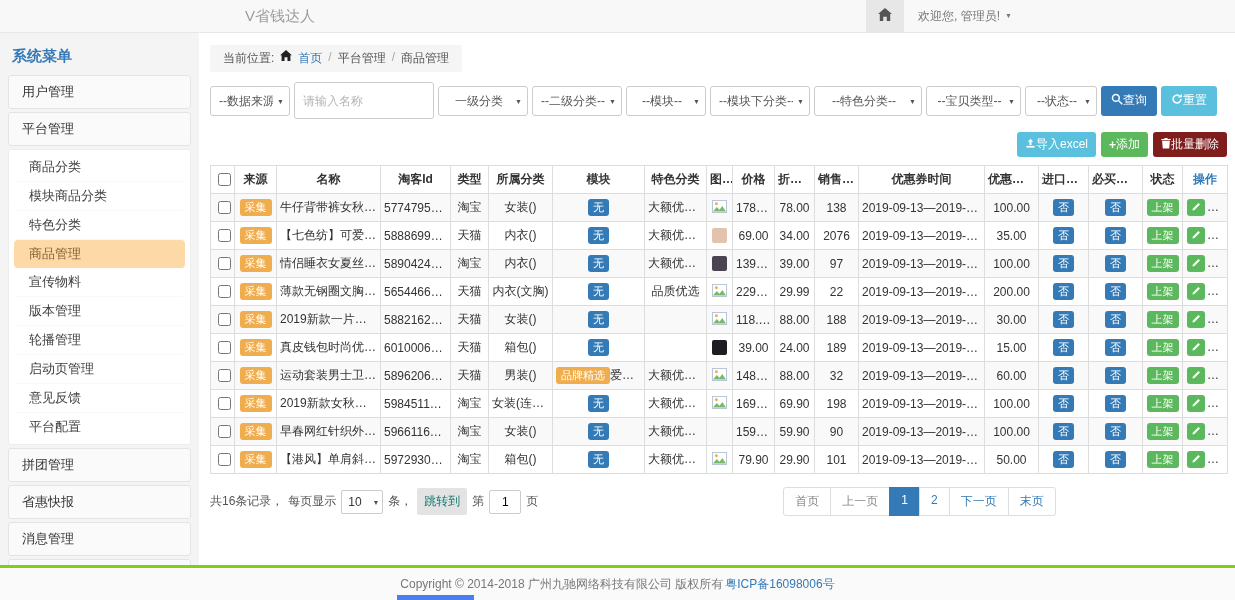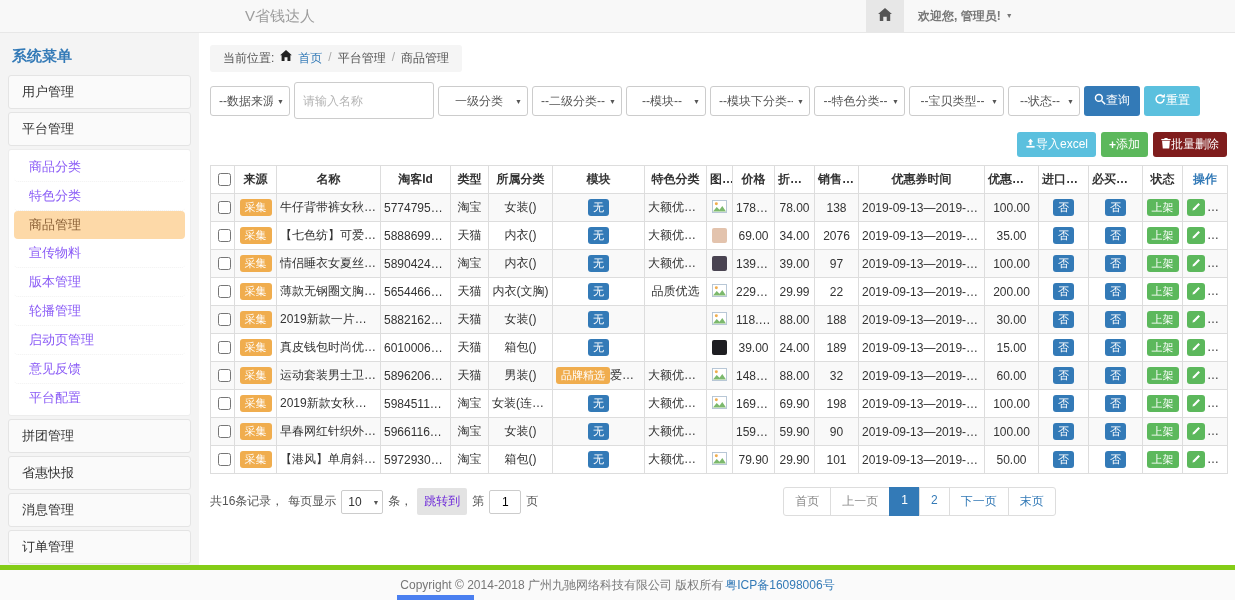--- a/index.html
+++ b/index.html
@@ -7,28 +7,28 @@
   body {
     width:1235px; height:600px; overflow:hidden; position:relative;
     font-family:"Liberation Sans","DejaVu Sans",sans-serif;
     font-size:12px; color:#333; background:#fff;
   }
   
   .topbar { height:33px; background:#f8f8f8; border-bottom:1px solid #e7e7e7; position:relative; }
   .brand { position:absolute; left:245px; top:0; line-height:32px; color:#9d9d9d; font-size:15px; }
   .top-right { position:absolute; left:866px; top:0; height:32px; display:flex; align-items:stretch; }
   .home-box { width:38px; display:flex; align-items:center; justify-content:center; background:#e7e7e7; color:#555; cursor:pointer; }
-  .welcome { line-height:32px; padding:0 14px; color:#777; cursor:pointer; display:flex; align-items:center; gap:5px;font-weight:bold; }
+  .welcome { line-height:32px; padding:0 14px; color:#777; cursor:pointer; display:flex; align-items:center; gap:5px; }
   .tiny-caret { font-size:7px; color:#777; }
   
   .sidebar { position:absolute; left:0; top:33px; width:199px; bottom:35px; background:#f4f4f4; padding:6px 8px 0 8px; overflow:hidden; }
   .side-title { color:#337ab7; font-weight:bold; font-size:15px; padding:8px 4px 9px 4px; }
   .side-group { background:#fafafa; border:1px solid #e4e4e4; border-radius:3px; padding:7px 13px; margin-bottom:3px; color:#333; font-size:13px; cursor:pointer; }
   .side-sub { background:#fff; border:1px solid #ededed; border-radius:3px; margin-bottom:3px; padding:3px 5px; }
-  .side-link { padding:5px 15px; color:#8b5cf6; font-size:13px; border-bottom:1px dotted #f1f1f1; cursor:pointer; border-radius:4px; }
+  .side-link { padding:5px 15px; color:#404040; font-size:13px; border-bottom:1px dotted #f1f1f1; cursor:pointer; border-radius:4px; }
   .side-link:last-child { border-bottom:none; }
   .side-link.active { background:#fdd9a8; color:#8a6036; border-bottom:none; }
   
   .main { position:absolute; left:210px; top:33px; width:1017px; }
   .breadcrumb { display:inline-flex; align-items:flex-start; gap:6px; background:#f5f5f5; border-radius:3px; padding:5px 13px; margin-top:12px; color:#555; }
   .breadcrumb a { color:#337ab7; text-decoration:none; cursor:pointer; }
   .breadcrumb .sep { color:#aaa; }
   .bc-home { color:#222; display:inline-flex; }
   
   .filters { display:flex; align-items:center; gap:4px; margin:10px 0 0 0; }
@@ -72,30 +72,30 @@
   .thumb.photo-beige { background:#e3c3ad; }
   .thumb.photo-dark { background:#4a4452; }
   .thumb.photo-black { background:#1e1e22; }
   
   .pagebar { display:flex; align-items:center; margin-top:13px;gap:8px; }
   .page-left { display:flex; align-items:center; gap:5px; color:#555; }
   .pp-sel { position:relative; display:inline-block; }
   .pp-sel select { appearance:none; -webkit-appearance:none; border:1px solid #ccc; border-radius:2px; background:#fff;
                    height:24px; width:42px; padding:0 12px 0 6px; font-size:12px; color:#333; }
   .pp-sel .caret { position:absolute; right:4px; top:50%; transform:translateY(-50%); font-size:7px; color:#555; pointer-events:none; }
-  .jump-btn { background:#e3e3e3; border:none; border-radius:2px; padding:5px 7px; font-size:12px; color:#6d28d9; cursor:pointer; }
+  .jump-btn { background:#e3e3e3; border:none; border-radius:2px; padding:5px 7px; font-size:12px; color:#0f766e; cursor:pointer; }
   .jump-input { width:32px; height:24px; border:1px solid #ccc; border-radius:2px; text-align:center; font-size:12px; }
   .pager { display:flex; margin-left:237px; }
   .pg { border:1px solid #ddd; padding:5px 11px; color:#337ab7; background:#fff; margin-left:-1px; cursor:pointer; }
   .pg:first-child { border-radius:3px 0 0 3px; margin-left:0; }
   .pg:last-child { border-radius:0 3px 3px 0; }
   .pg.disabled { color:#8a8a8a; }
   .pg.active { background:#337ab7; border-color:#337ab7; color:#fff; }
   
-  .footer { position:absolute; left:0; right:0; bottom:0; height:35px; background:#fafafa; border-top:5px solid #84cc16;
+  .footer { position:absolute; left:0; right:0; bottom:0; height:35px; background:#fafafa; border-top:3px solid #84cc16;
             display:flex; align-items:center; justify-content:center; gap:2px; color:#777; font-size:12px; }
   .footer a { color:#337ab7; text-decoration:none; cursor:pointer; }
   .bottom-bar { position:absolute; left:397px; bottom:0; width:77px; height:5px; background:#4a7ff0; }
 </style>
 </head>
 <body>
 
 <div class="topbar">
   <div class="brand">V省钱达人</div>
   <div class="top-right">
@@ -111,20 +111,21 @@
   </div>
 </div>
 
 <div class="sidebar">
   <div class="side-title">系统菜单</div>
   <div>
       <div class="side-group">用户管理</div>
       <div class="side-group">平台管理</div>
       <div class="side-sub">
         <div class="side-link">商品分类</div>
+        <div class="side-link">模块商品分类</div>
         <div class="side-link">特色分类</div>
         <div class="side-link active">商品管理</div>
         <div class="side-link">宣传物料</div>
         <div class="side-link">版本管理</div>
         <div class="side-link">轮播管理</div>
         <div class="side-link">启动页管理</div>
         <div class="side-link">意见反馈</div>
         <div class="side-link">平台配置</div>
       </div>
       <div class="side-group">拼团管理</div>
@@ -149,21 +150,21 @@
     <span>商品管理</span>
   </div>
 
   <div class="filters">
       <span class="sel" style="width: 80px;"><select><option>--数据来源--</option></select><span class="caret">▼</span></span>
       <input class="name-input" placeholder="请输入名称" style="">
       <span class="sel" style="width: 90px;"><select><option>一级分类</option></select><span class="caret">▼</span></span>
       <span class="sel" style="width: 90px;"><select><option>--二级分类--</option></select><span class="caret">▼</span></span>
       <span class="sel" style="width: 80px;"><select><option>--模块--</option></select><span class="caret">▼</span></span>
       <span class="sel" style="width: 100px;"><select><option>--模块下分类--</option></select><span class="caret">▼</span></span>
-      <span class="sel" style="width: 91px;"><select><option>--特色分类--</option></select><span class="caret">▼</span></span>
+      <span class="sel" style="width: 108px;"><select><option>--特色分类--</option></select><span class="caret">▼</span></span>
       <span class="sel" style="width: 95px;"><select><option>--宝贝类型--</option></select><span class="caret">▼</span></span>
       <span class="sel" style="width: 72px;"><select><option>--状态--</option></select><span class="caret">▼</span></span>
       <button class="btn btn-primary">
         <span><svg width="12" height="12" viewBox="0 0 16 16" fill="none" stroke="currentColor" stroke-width="2">
             <circle cx="6.5" cy="6.5" r="4.5"></circle>
             <line x1="10.3" y1="10.3" x2="15" y2="15"></line>
           </svg></span>
         <span>查询</span>
       </button>
       <button class="btn btn-info">

